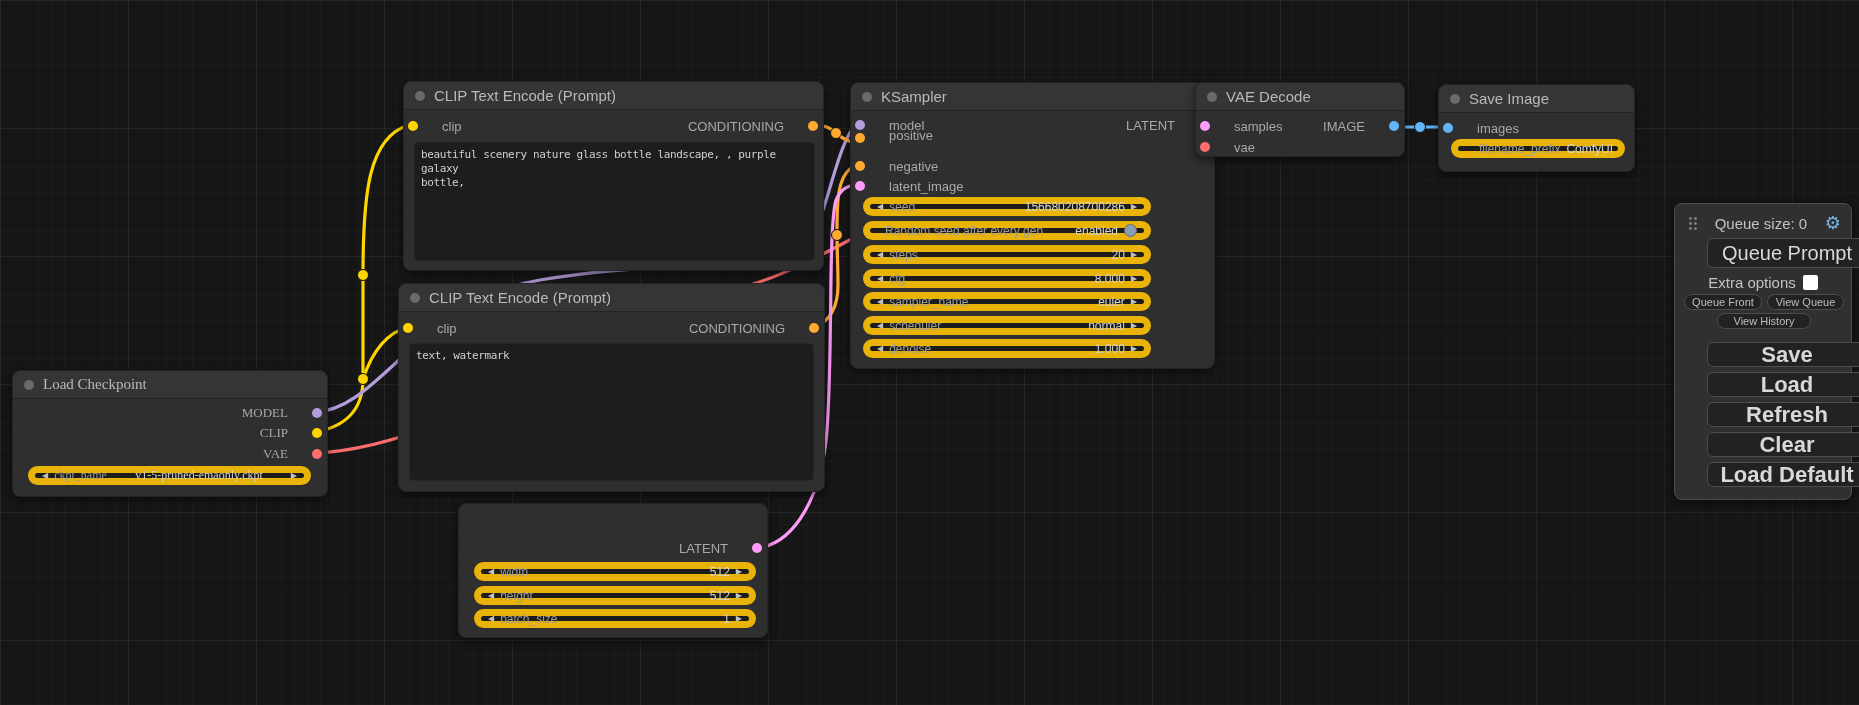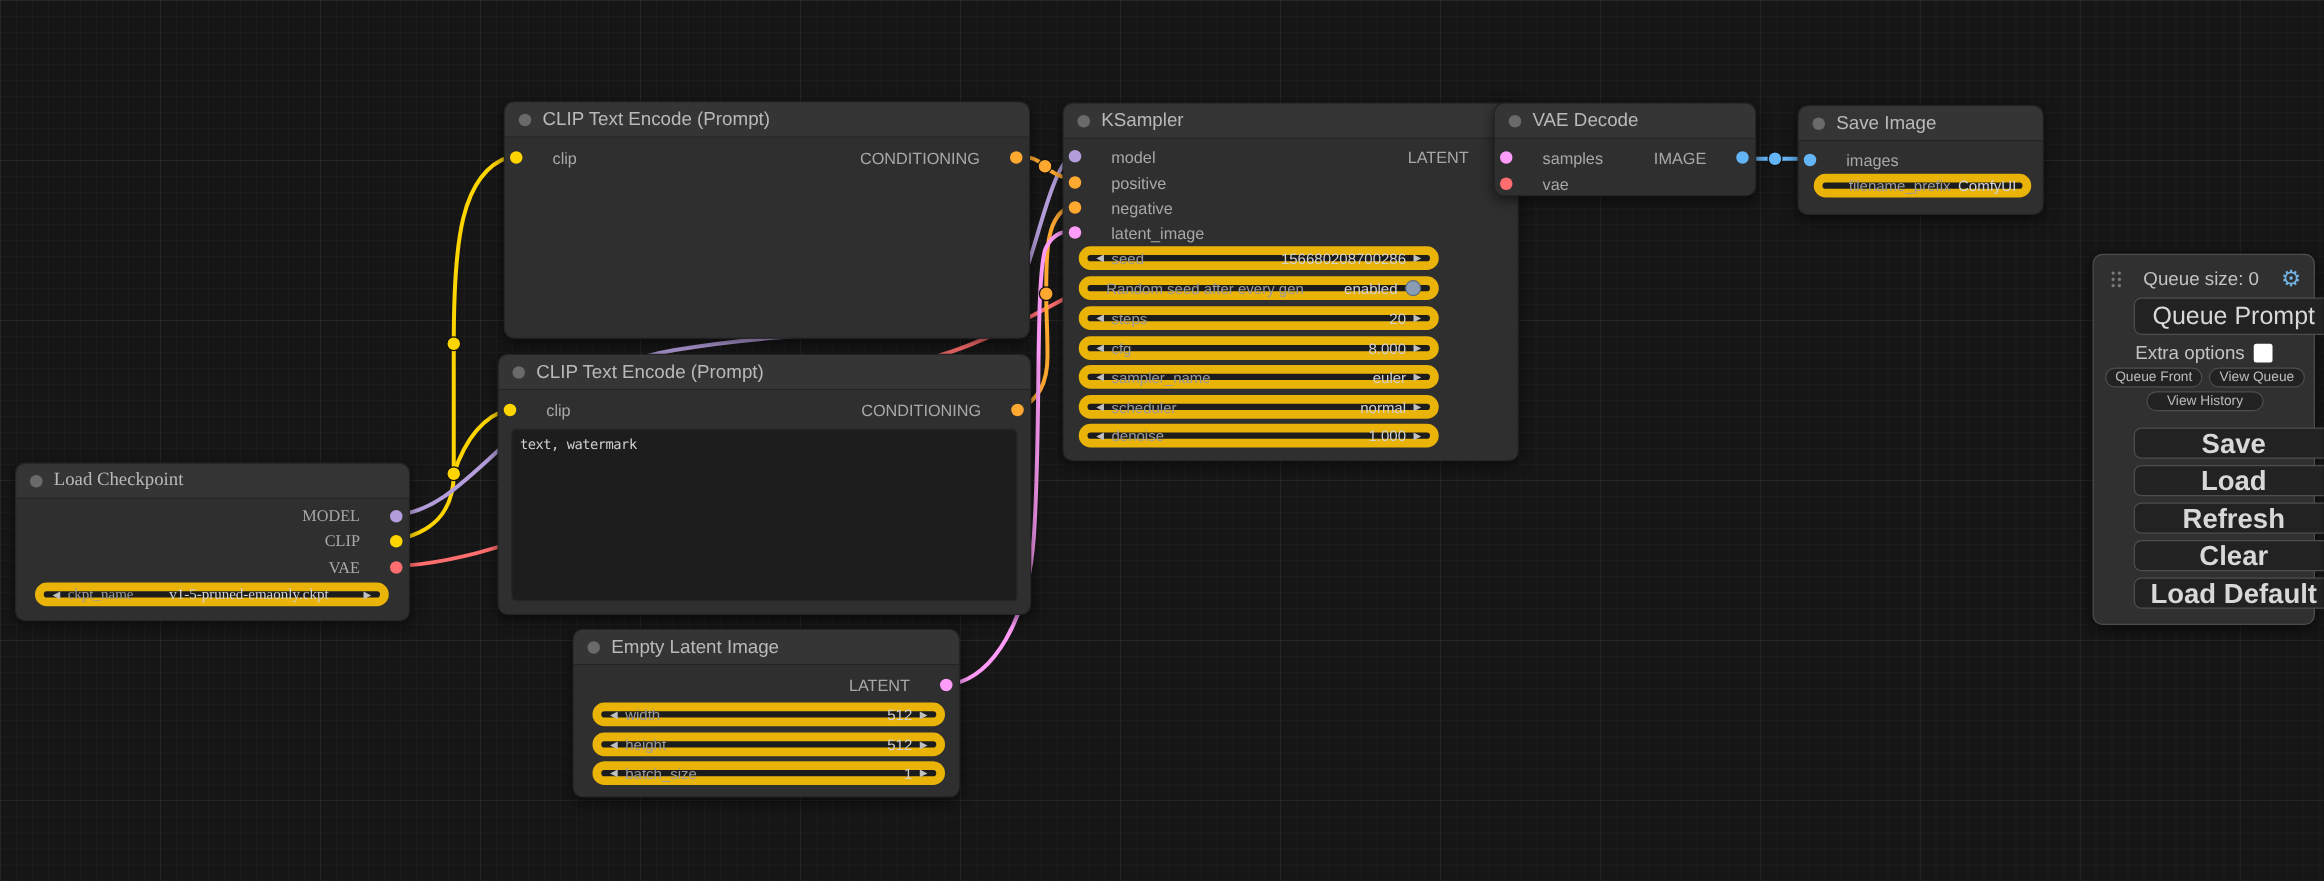--- a/index.html
+++ b/index.html
@@ -109,20 +109,22 @@
     <span class="node-title">CLIP Text Encode (Prompt)</span>
   </div>
   <div class="slot in" style="top:36px;">
     <span class="dot c-clip"></span>
     <span>clip</span>
   </div>
   <div class="slot out" style="top:36px;">
     <span class="dot c-cond"></span>
     <span>CONDITIONING</span>
   </div>
+  <div class="prompt-box" style="left:10px;top:60px;width:401px;height:119px;">beautiful scenery nature glass bottle landscape, , purple galaxy
+bottle,</div>
 </div>
 
 <div class="node" id="node-clip2">
   <div class="node-head">
     <span class="collapse-dot"></span>
     <span class="node-title">CLIP Text Encode (Prompt)</span>
   </div>
   <div class="slot in" style="top:36px;">
     <span class="dot c-clip"></span>
     <span>clip</span>
@@ -153,24 +155,20 @@
   </div>
   <div class="widget" style="left:15px;top:95px;width:283px;">
     <span class="w-arrow">◀</span>
     <span class="w-label">ckpt_name</span>
     <span class="w-value" style="margin-right:22px;">v1-5-pruned-emaonly.ckpt</span>
     <span class="w-arrow">▶</span>
   </div>
 </div>
 
 <div class="node" id="node-latent">
-  <div class="node-head">
-    <span class="collapse-dot"></span>
-    <span class="node-title">Empty Latent Image</span>
-  </div>
   <div class="slot out" style="top:36px;">
     <span class="dot c-latent"></span>
     <span>LATENT</span>
   </div>
   <div class="widget" style="left:15px;top:58px;width:282px;">
     <span class="w-arrow">◀</span>
     <span class="w-label">width</span>
     <span class="w-value">512</span>
     <span class="w-arrow">▶</span>
   </div>
@@ -194,21 +192,21 @@
     <span class="node-title">KSampler</span>
   </div>
   <div class="slot in" style="top:34px;">
     <span class="dot c-model"></span>
     <span>model</span>
   </div>
   <div class="slot out" style="top:34px;">
     <span class="dot c-latent"></span>
     <span>LATENT</span>
   </div>
-  <div class="slot in" style="top:55px;">
+  <div class="slot in" style="top:44px;align-items:flex-end;">
     <span class="dot c-cond"></span>
     <span>positive</span>
   </div>
   <div class="slot in" style="top:75px;">
     <span class="dot c-cond"></span>
     <span>negative</span>
   </div>
   <div class="slot in" style="top:95px;">
     <span class="dot c-latent"></span>
     <span>latent_image</span>

